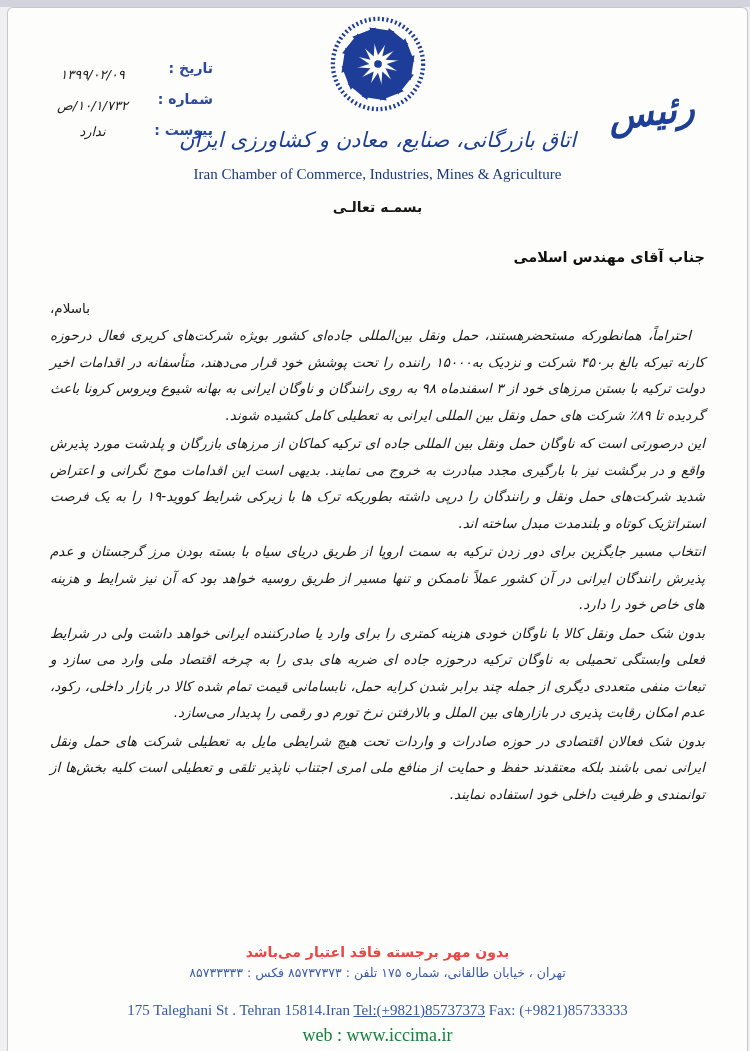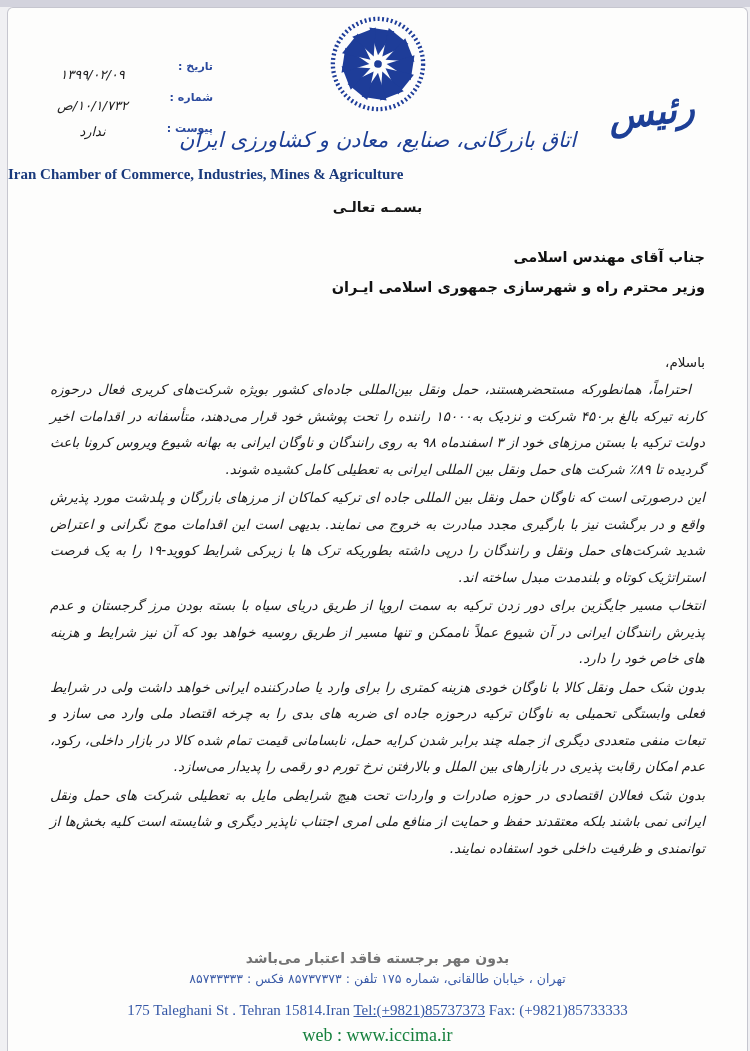--- a/index.html
+++ b/index.html
@@ -17,48 +17,48 @@
   
   .header{position:relative;height:208px;}
   .logo{position:absolute;top:8px;left:50%;transform:translateX(-50%);width:96px;height:96px;}
   .president{
     position:absolute;top:86px;right:52px;
     font-size:37px;font-weight:bold;font-style:italic;color:#1d3f96;
     transform:rotate(-7deg);line-height:1;
   }
   .meta{position:absolute;top:52px;right:auto;left:20px;width:185px;direction:rtl;}
   .meta-row{display:flex;direction:rtl;align-items:flex-start;margin-bottom:9px;}
-  .meta-label{width:56px;color:#2b4a9e;font-weight:bold;font-size:11px;white-space:nowrap;}
+  .meta-label{width:56px;color:#2b4a9e;font-weight:bold;font-size:14px;white-space:nowrap;}
   .meta-value{flex:1;color:#1c1c1c;font-size:13px;text-align:center;padding-top:7px;font-style:italic;}
   .meta-row:nth-child(3) .meta-value{padding-top:2px;}
   .fa-title{
     position:absolute;top:120px;left:0;right:0;text-align:center;
     font-size:21px;font-weight:normal;font-style:italic;color:#1d3f96;
   }
   .en-title{
-    position:absolute;top:158px;left:0;right:0;text-align:left;
+    position:absolute;top:158px;left:0;right:0;text-align:center;
     font-family:"Liberation Serif","DejaVu Serif",serif;
-    font-size:15px;font-weight:bold;color:#1a3a7c;direction:ltr;
+    font-size:15px;font-weight:normal;color:#1a3a7c;direction:ltr;
   }
   .bismillah{
     position:absolute;top:191px;left:0;right:0;text-align:center;
     font-size:14px;font-weight:bold;color:#161616;letter-spacing:1px;
   }
   
   .recipient{margin:26px 42px 0;text-align:right;font-weight:bold;
     font-size:14.5px;line-height:30px;color:#111;}
-  .salutation{margin:52px 42px 0;text-align:right;font-size:13.5px;color:#1b1b1b;}
+  .salutation{margin:28px 42px 0;text-align:left;font-size:13.5px;color:#1b1b1b;}
   .body-text{margin:6px 42px 0;direction:rtl;text-align:justify;
     font-size:13.5px;line-height:26.5px;color:#1b1b1b;}
   .body-text p{margin:0 0 2px;font-style:italic;}
   .body-text p.first{text-indent:14px;}
   
   .footer{position:absolute;left:0;right:0;bottom:5px;text-align:center;}
-  .validity{font-size:14px;font-weight:bold;color:#737373;margin-bottom:5px;}
-  .addr-fa{font-size:12.5px;color:#3c5ca8;margin-bottom:16px;direction:rtl;}
+  .validity{font-size:14px;font-weight:bold;color:#ef4444;margin-bottom:5px;}
+  .addr-fa{font-size:12.5px;color:#3c5ca8;margin-bottom:22px;direction:rtl;}
   .addr-en{font-family:"Liberation Serif","DejaVu Serif",serif;
     font-size:15px;color:#3457a6;direction:ltr;margin-bottom:6px;}
   .addr-en .tel{text-decoration:underline;cursor:pointer;}
   .web-line{font-family:"Liberation Serif","DejaVu Serif",serif;
     font-size:18px;color:#15803d;direction:ltr;}
 </style>
 </head>
 <body>
 
 <div class="top-strip"></div>
@@ -107,31 +107,30 @@
       </div>
     </div>
 
     <div class="fa-title">اتاق بازرگانی، صنایع، معادن و کشاورزی ایران</div>
     <div class="en-title">Iran Chamber of Commerce, Industries, Mines &amp; Agriculture</div>
     <div class="bismillah">بسمـه تعالـی</div>
   </div>
 
   <div class="recipient">
     <div>جناب آقای مهندس اسلامی</div>
-    <div>وزیر محترم راه و شهرسازی جمهوری اسلامی ایـران</div>
   </div>
 
   <div class="salutation">باسلام،</div>
 
   <div class="body-text">
     <p class="first">احتراماً، همانطورکه مستحضرهستند، حمل ونقل بین‌المللی جاده‌ای کشور بویژه شرکت‌های کریری فعال درحوزه کارنه تیرکه بالغ بر۴۵۰ شرکت و نزدیک به۱۵۰۰۰ راننده را تحت پوشش خود قرار می‌دهند، متأسفانه در اقدامات اخیر دولت ترکیه با بستن مرزهای خود از ۳ اسفندماه ۹۸ به روی رانندگان و ناوگان ایرانی به بهانه شیوع ویروس کرونا باعث گردیده تا ۸۹٪ شرکت های حمل ونقل بین المللی ایرانی به تعطیلی کامل کشیده شوند.</p>
     <p>این درصورتی است که ناوگان حمل ونقل بین المللی جاده ای ترکیه کماکان از مرزهای بازرگان و پلدشت مورد پذیرش واقع و در برگشت نیز با بارگیری مجدد مبادرت به خروج می نمایند. بدیهی است این اقدامات موج نگرانی و اعتراض شدید شرکت‌های حمل ونقل و رانندگان را درپی داشته بطوریکه ترک ها با زیرکی شرایط کووید-۱۹ را به یک فرصت استراتژیک کوتاه و بلندمدت مبدل ساخته اند.</p>
-    <p>انتخاب مسیر جایگزین برای دور زدن ترکیه به سمت اروپا از طریق دریای سیاه با بسته بودن مرز گرجستان و عدم پذیرش رانندگان ایرانی در آن شیوع عملاً ناممکن و تنها مسیر از طریق روسیه خواهد بود که آن نیز شرایط و هزینه های خاص خود را دارد.</p>
+    <p>انتخاب مسیر جایگزین برای دور زدن ترکیه به سمت اروپا از طریق دریای سیاه با بسته بودن مرز گرجستان و عدم پذیرش رانندگان ایرانی در آن کشور عملاً ناممکن و تنها مسیر از طریق روسیه خواهد بود که آن نیز شرایط و هزینه های خاص خود را دارد.</p>
     <p>بدون شک حمل ونقل کالا با ناوگان خودی هزینه کمتری را برای وارد یا صادرکننده ایرانی خواهد داشت ولی در شرایط فعلی وابستگی تحمیلی به ناوگان ترکیه درحوزه جاده ای ضربه های بدی را به  چرخه اقتصاد ملی وارد می سازد و تبعات منفی متعددی دیگری از جمله چند برابر شدن کرایه حمل، نابسامانی قیمت تمام شده کالا در بازار داخلی، رکود، عدم امکان رقابت پذیری در بازارهای بین الملل و بالارفتن نرخ تورم دو رقمی را پدیدار می‌سازد.</p>
-    <p>بدون شک فعالان اقتصادی در حوزه صادرات و واردات تحت هیچ شرایطی مایل به تعطیلی شرکت های حمل ونقل ایرانی نمی باشند بلکه معتقدند حفظ و حمایت از منافع ملی امری اجتناب ناپذیر دیگری و شایسته است کلیه بخش‌ها از توانمندی و ظرفیت داخلی خود استفاده نمایند.</p>
+    <p>بدون شک فعالان اقتصادی در حوزه صادرات و واردات تحت هیچ شرایطی مایل به تعطیلی شرکت های حمل ونقل ایرانی نمی باشند بلکه معتقدند حفظ و حمایت از منافع ملی امری اجتناب ناپذیر تلقی و تعطیلی است کلیه بخش‌ها از توانمندی و ظرفیت داخلی خود استفاده نمایند.</p>
   </div>
 
   <div class="footer">
     <div class="validity">بدون مهر برجسته فاقد اعتبار می‌باشد</div>
     <div class="addr-fa">تهران ، خیابان طالقانی، شماره ۱۷۵  تلفن : ۸۵۷۳۷۳۷۳  فکس : ۸۵۷۳۳۳۳۳</div>
     <div class="addr-en">
       <span>175 Taleghani St . Tehran  15814.Iran </span><span class="tel">Tel:(+9821)85737373</span><span> Fax: (+9821)85733333</span>
     </div>
     <div class="web-line">
       <span>web : </span><span>www.iccima.ir</span>

